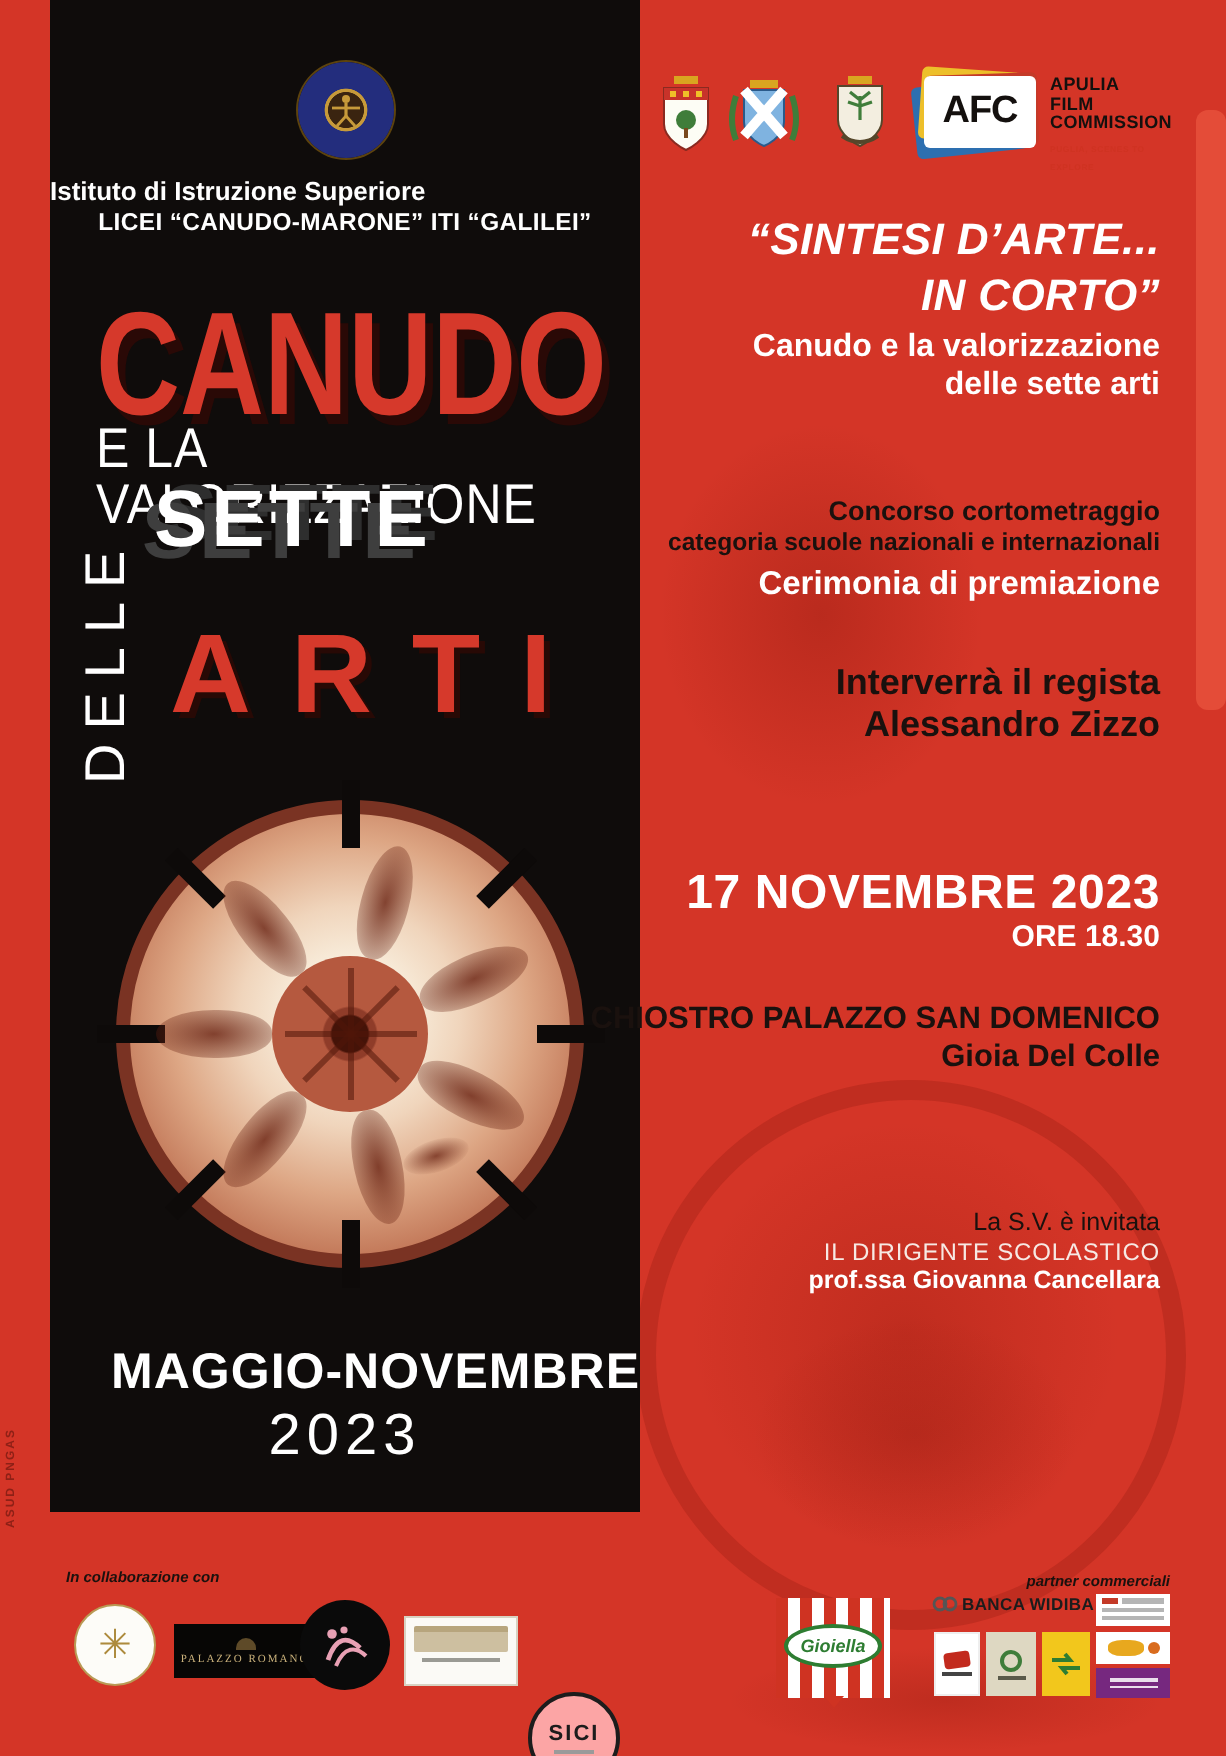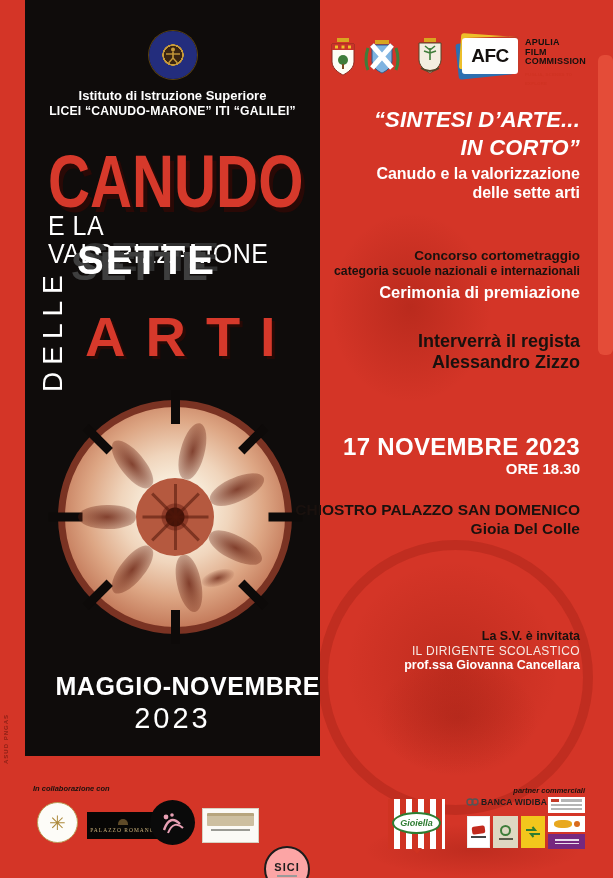--- a/index.html
+++ b/index.html
@@ -15,21 +15,21 @@
   .b2r{left:318px;top:540px;width:255px;height:255px;border:10px solid rgba(125,20,10,.22);}
   .b3{left:328px;top:815px;width:290px;height:70px;border-radius:40%;background:radial-gradient(closest-side,rgba(135,22,11,.28),rgba(135,22,11,0) 75%);}
   .b4{left:598px;top:55px;width:15px;height:300px;border-radius:6px;background:rgba(255,115,85,.38);}
   .b5{left:345px;top:635px;width:225px;height:165px;background:radial-gradient(closest-side,rgba(128,20,10,.26),rgba(128,20,10,0) 72%);}
   
   .left-panel{position:absolute;left:25px;top:0;width:295px;height:756px;background:#0f0c0b;}
   .emblem{position:absolute;left:50%;top:31px;margin-left:-24px;width:48px;height:48px;border-radius:50%;
     background:radial-gradient(circle,#3a2410 0 26%,#c79a3a 27% 31%,#232d7d 32% 74%,#e3bc54 75% 88%,#7a5a10 89%);
     box-shadow:0 0 0 1px #5d430e;}
   .emblem svg{position:absolute;left:50%;top:50%;transform:translate(-50%,-50%);}
-  .school-l1{position:absolute;top:88px;width:100%;text-align:center;color:#fff;font-size:13px;font-weight:700;}
+  .school-l1{position:absolute;top:88px;width:100%;color:#fff;font-size:13px;font-weight:700;}
   .school-l2{position:absolute;top:104px;width:100%;text-align:center;color:#fff;font-size:12.2px;font-weight:700;letter-spacing:.2px;}
   .t-canudo{position:absolute;top:146px;left:23px;font-size:60px;font-weight:800;color:#d6392b;line-height:1;
     transform:scaleY(1.22) scaleX(.97);transform-origin:left top;letter-spacing:0;
     text-shadow:4px 4px 0 rgba(45,9,5,.9);}
   .t-sub{position:absolute;top:211px;left:23px;font-size:25px;font-weight:400;color:#fff;line-height:1;
     transform:scaleY(1.12);transform-origin:left top;letter-spacing:.5px;}
   .t-delle{position:absolute;top:246px;left:14px;height:146px;writing-mode:vertical-rl;transform:rotate(180deg);
     font-size:28px;font-weight:400;color:#fff;letter-spacing:7px;line-height:1;}
   .t-sette{position:absolute;top:240px;left:52px;font-size:40px;font-weight:800;color:#fff;line-height:1;letter-spacing:2px;
     text-shadow:-6px 6px 0 #3e3e3e,5px -3px 0 #2e2e2e;}
@@ -69,21 +69,21 @@
   .rt-contest{top:247px;color:#1a110e;font-weight:800;}
   .c1{font-size:13.5px;line-height:17px;}
   .c2{font-size:12.3px;line-height:15px;}
   .c3{font-size:16.5px;line-height:20px;color:#fff;margin-top:3px;}
   .rt-guest{top:331px;color:#1a110e;font-size:18px;font-weight:800;line-height:21px;}
   .rt-date{top:434px;color:#fff;font-weight:800;}
   .dt1{font-size:24px;line-height:26px;letter-spacing:.3px;}
   .dt2{font-size:15px;line-height:17px;}
   .rt-venue{top:501px;color:#1a110e;font-size:15.5px;font-weight:800;line-height:18.5px;}
   .rt-invite{top:604px;line-height:14.5px;}
-  .i1{color:#1a110e;font-size:12.5px;font-weight:700;margin-top:25px;}
+  .i1{color:#1a110e;font-size:12.5px;font-weight:400;}
   .i2{color:#f7e9e4;font-size:12px;font-weight:400;letter-spacing:.4px;}
   .i3{color:#fff;font-size:12.5px;font-weight:800;}
   
   .collab-label{position:absolute;left:33px;top:784px;font-size:7.5px;font-weight:800;font-style:italic;color:#1a110e;}
   .partner-label{position:absolute;right:28px;top:786px;font-size:7.5px;font-weight:800;font-style:italic;color:#1a110e;}
   .logo-circle1{position:absolute;left:37px;top:802px;width:39px;height:39px;border-radius:50%;background:#fdfcf8;
     border:1px solid #b99a55;display:flex;align-items:center;justify-content:center;color:#ad8a3c;font-size:20px;}
   .logo-pr{position:absolute;left:87px;top:812px;width:71px;height:27px;background:#070605;display:flex;flex-direction:column;
     align-items:center;justify-content:center;}
   .logo-pr .pr-txt{font-family:"Liberation Serif",serif;font-size:5.5px;letter-spacing:1px;color:#cbb27c;}

